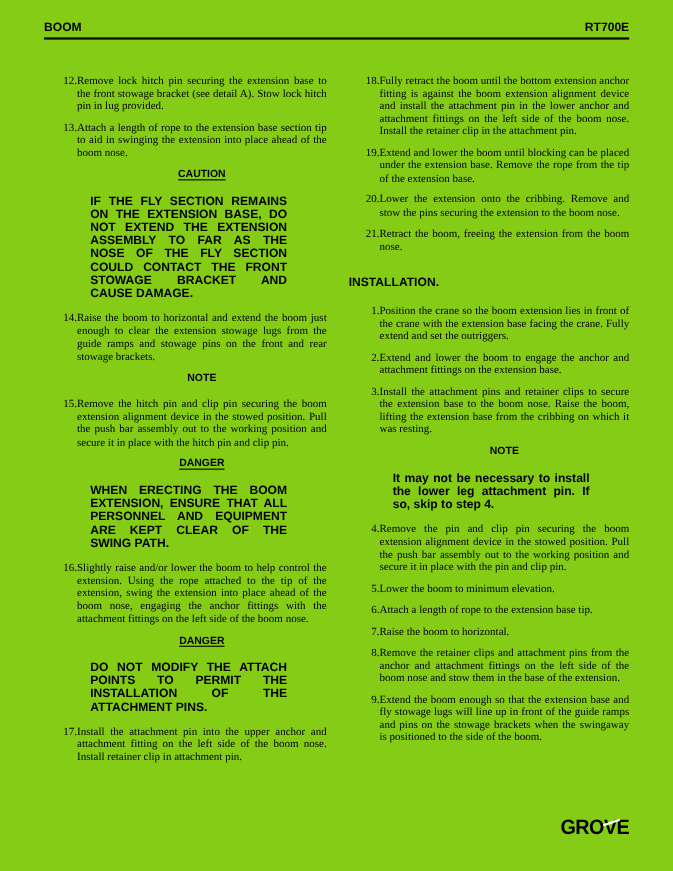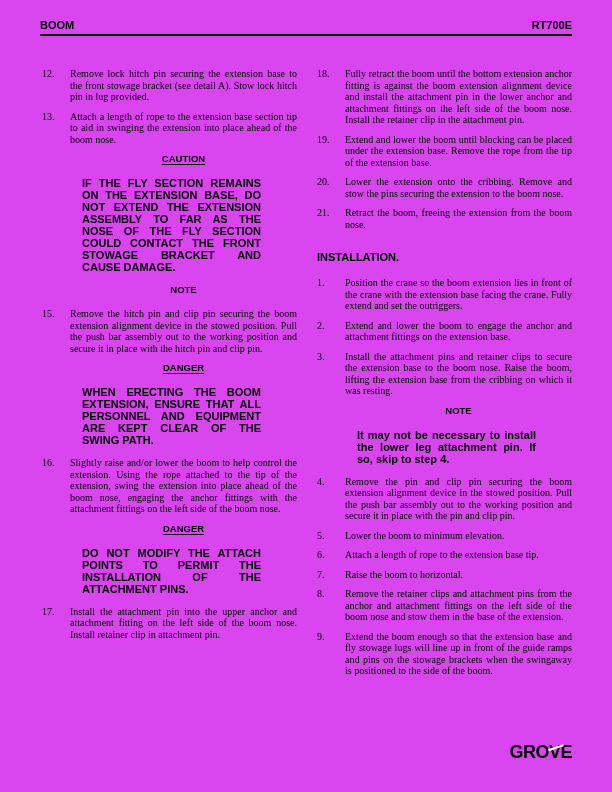--- a/index.html
+++ b/index.html
@@ -1,21 +1,21 @@
 <!DOCTYPE html>
 <html><head>
 <meta charset="utf-8">
 <style>
   * { margin: 0; padding: 0; box-sizing: border-box; }
   html, body { background: #ffffff; }
   .page {
     position: relative;
     width: 612px;
     height: 792px;
-    background: #d946ef;
+    background: #84cc16;
     color: #000000;
     font-family: "Liberation Serif", serif;
     overflow: hidden;
   }
   
   .header {
     position: absolute;
     top: 19px; left: 40px; right: 40px;
     display: flex;
     justify-content: space-between;
@@ -36,20 +36,21 @@
   .col { width: 255px; }
   .item {
     display: flex;
     margin-bottom: 8px;
     font-size: 10px;
     line-height: 11.5px;
   }
   .item .num {
     width: 28px;
     flex: 0 0 28px;
+    text-align: right;
   }
   .item .txt {
     flex: 1;
     text-align: justify;
     font-family: Liberation Serif, serif;
   }
   .warn-title {
     font-family: "Liberation Sans", sans-serif;
     font-weight: bold;
     font-size: 9.5px;
@@ -116,20 +117,24 @@
       <div class="item">
         <span class="num">12.</span>
         <span class="txt">Remove lock hitch pin securing the extension base to the front stowage bracket (see detail A). Stow lock hitch pin in lug provided.</span>
       </div>
       <div class="item">
         <span class="num">13.</span>
         <span class="txt">Attach a length of rope to the extension base section tip to aid in swinging the extension into place ahead of the boom nose.</span>
       </div>
       <div class="warn-title underlined"><span>CAUTION</span></div>
       <div class="warn-text">IF THE FLY SECTION REMAINS ON THE EXTENSION BASE, DO NOT EXTEND THE EXTENSION ASSEMBLY TO FAR AS THE NOSE OF THE FLY SECTION COULD CONTACT THE FRONT STOWAGE BRACKET AND CAUSE DAMAGE.</div>
+      <div class="item">
+        <span class="num">14.</span>
+        <span class="txt">Raise the boom to horizontal and extend the boom just enough to clear the extension stowage lugs from the guide ramps and stowage pins on the front and rear stowage brackets.</span>
+      </div>
       <div class="warn-title"><span>NOTE</span></div>
       <div class="item">
         <span class="num">15.</span>
         <span class="txt">Remove the hitch pin and clip pin securing the boom extension alignment device in the stowed position. Pull the push bar assembly out to the working position and secure it in place with the hitch pin and clip pin.</span>
       </div>
       <div class="warn-title underlined"><span>DANGER</span></div>
       <div class="warn-text">WHEN ERECTING THE BOOM EXTENSION, ENSURE THAT ALL PERSONNEL AND EQUIPMENT ARE KEPT CLEAR OF THE SWING PATH.</div>
       <div class="item">
         <span class="num">16.</span>
         <span class="txt">Slightly raise and/or lower the boom to help control the extension. Using the rope attached to the tip of the extension, swing the extension into place ahead of the boom nose, engaging the anchor fittings with the attachment fittings on the left side of the boom nose.</span>

